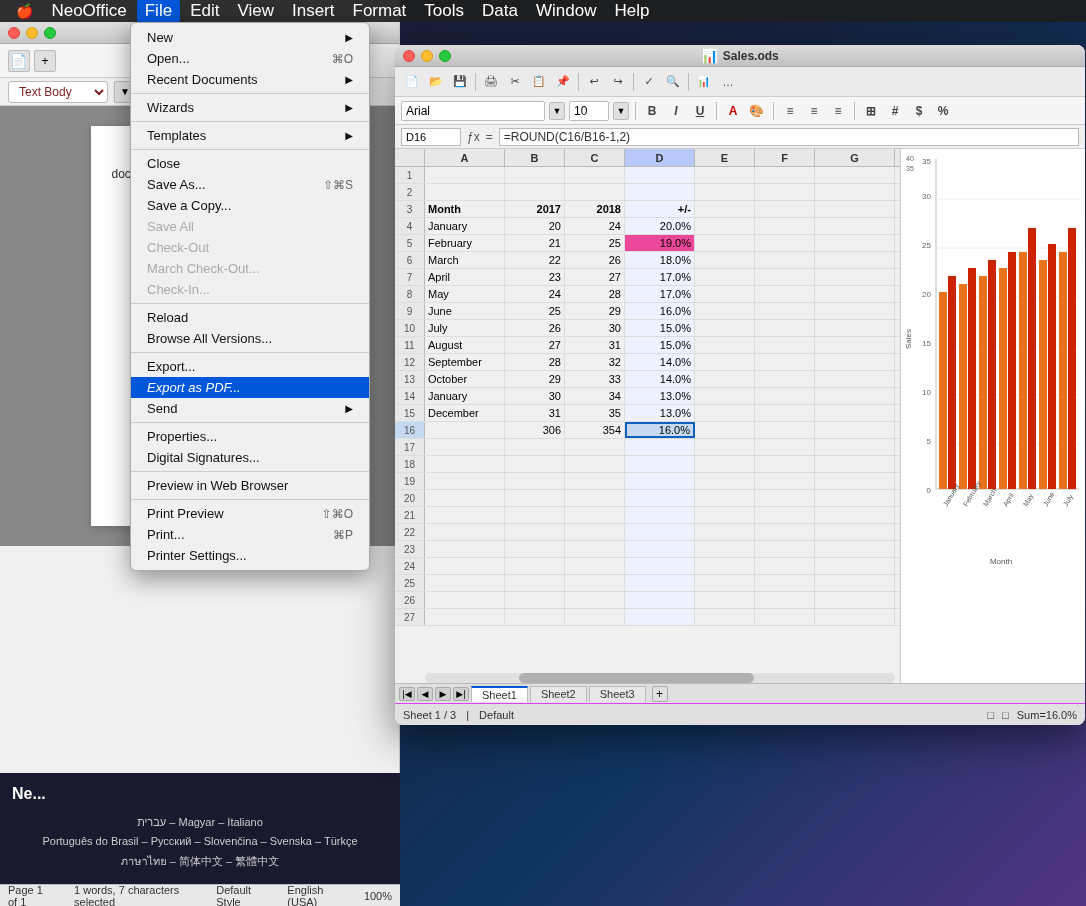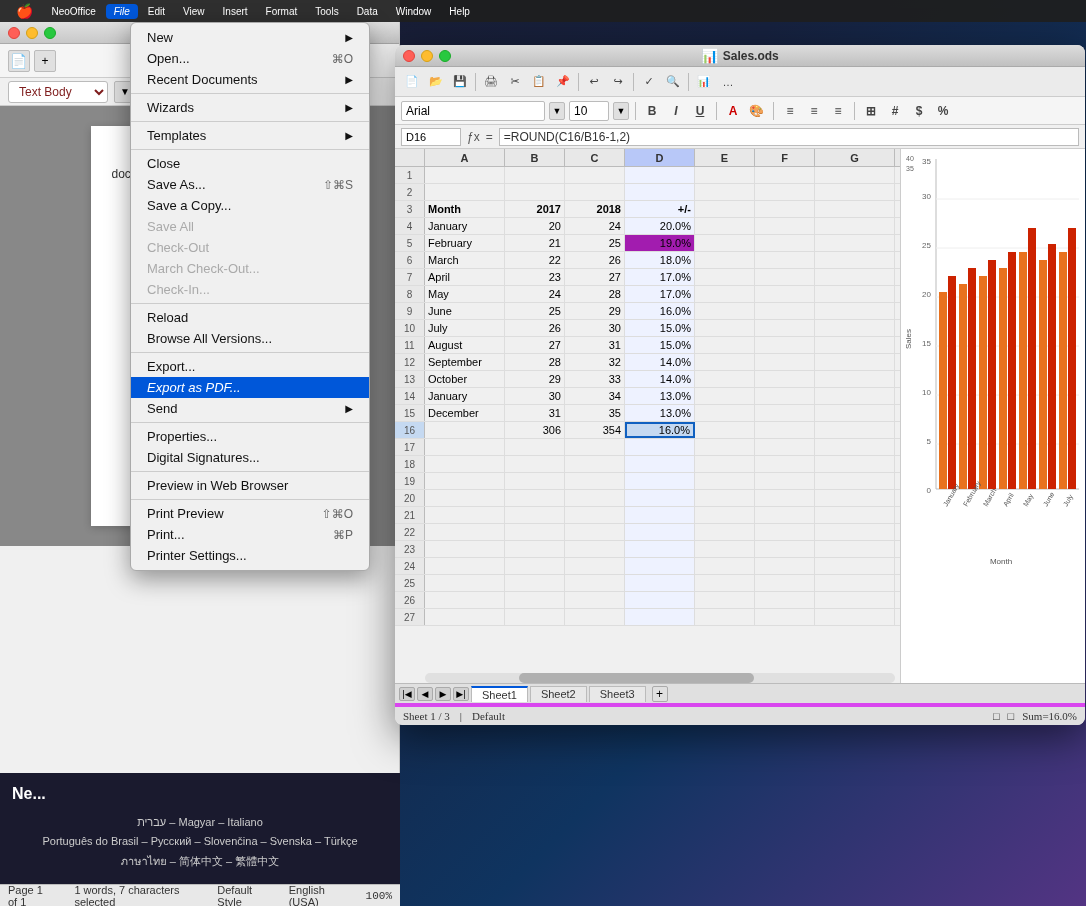--- a/index.html
+++ b/index.html
@@ -113,21 +113,20 @@
       font-size: 11px;
       color: #333;
       gap: 20px;
     }
 
     .statusbar-right {
       margin-left: auto;
       display: flex;
       align-items: center;
       gap: 10px;
-      font-family: Liberation Mono, monospace;
     }
 
     
     .menubar {
       position: absolute;
       top: 0;
       left: 0;
       right: 0;
       height: 22px;
       background: rgba(30,30,30,0.92);
@@ -140,29 +139,28 @@
 
     .menubar-apple {
       font-size: 14px;
       color: white;
       padding: 0 8px;
       cursor: default;
     }
 
     .menubar-item {
       color: white;
-      font-size: 10px;
+      font-size: 17px;
       padding: 2px 8px;
       border-radius: 4px;
       cursor: default;
     }
 
     .menubar-item.active {
       background: #0057d9;
-      font-style: italic;
     }
 
     
     .file-menu {
       position: absolute;
       top: 22px;
       left: 130px;
       width: 240px;
       background: #f0f0f0;
       border: 1px solid #aaa;
@@ -481,28 +479,27 @@
       margin-left: 4px;
     }
 
     .ss-statusbar {
       position: absolute;
       bottom: 0;
       left: 0;
       right: 0;
       height: 22px;
       background: #e0e0e0;
-      border-top: 4px solid #d946ef;
+      border-top: 1px solid #d946ef;
       display: flex;
       align-items: center;
       padding: 0 8px;
       font-size: 11px;
       color: #333;
       gap: 10px;
-      font-family: Liberation Serif, serif;
     }
 
     .ss-statusbar-right {
       margin-left: auto;
       display: flex;
       align-items: center;
       gap: 8px;
     }
   </style>
 </head>
@@ -779,21 +776,21 @@
             <div class="grid-cell cell-D" style="background: rgb(238, 242, 255);">20.0%</div>
             <div class="grid-cell cell-E"></div>
             <div class="grid-cell cell-F"></div>
             <div class="grid-cell cell-G"></div>
           </div>
           <div class="grid-row">
             <div class="grid-row-num">5</div>
             <div class="grid-cell cell-A">February</div>
             <div class="grid-cell cell-B">21</div>
             <div class="grid-cell cell-C">25</div>
-            <div class="grid-cell cell-D" style="background: #a21caf;">19.0%</div>
+            <div class="grid-cell cell-D" style="background: #ec4899;">19.0%</div>
             <div class="grid-cell cell-E"></div>
             <div class="grid-cell cell-F"></div>
             <div class="grid-cell cell-G"></div>
           </div>
           <div class="grid-row">
             <div class="grid-row-num">6</div>
             <div class="grid-cell cell-A">March</div>
             <div class="grid-cell cell-B">22</div>
             <div class="grid-cell cell-C">26</div>
             <div class="grid-cell cell-D" style="background: rgb(238, 242, 255);">18.0%</div>

